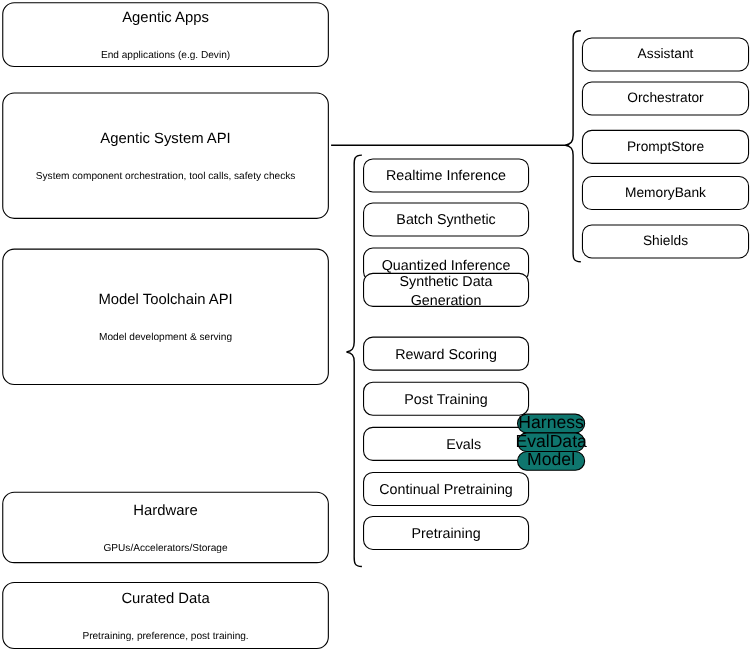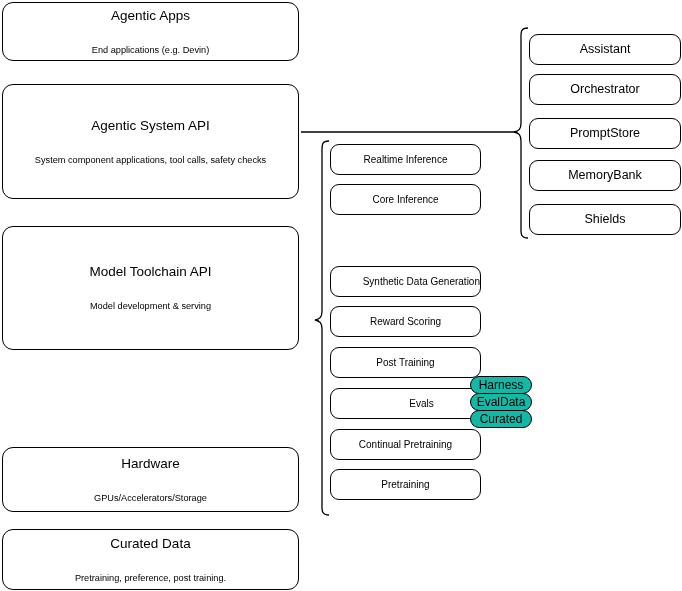--- a/index.html
+++ b/index.html
@@ -50,42 +50,42 @@
     width: 297px;
   }
 
   
   .mid {
     left: 330px;
     width: 151px;
     height: 31px;
     border-radius: 9px;
   }
-  .mid .title { font-size: 10px; }
+  .mid .title { font-size: 13px; }
 
   
   .right {
     left: 529px;
     width: 152px;
     height: 31px;
     border-radius: 9px;
   }
   .right .title { font-size: 12.5px; }
 
   
   .pill {
     position: absolute;
     box-sizing: border-box;
     border: 1.3px solid #000000;
     border-radius: 999px;
-    background: #14b8a6;
+    background: #0f766e;
     display: flex;
     align-items: center;
     justify-content: center;
-    font-size: 12px;
+    font-size: 16px;
     line-height: 1;
     left: 470px;
     width: 62px;
     height: 18px;
     z-index: 5;
   }
 
   
   .svg-layer {
     position: absolute;
@@ -128,21 +128,21 @@
              C 322 510, 321 515, 329 515"></path>
   </svg>
 
   <div class="box layer" style="top:2px;height:59px;">
     <div class="title">Agentic Apps</div>
     <div class="sub">End applications (e.g. Devin)</div>
   </div>
 
   <div class="box layer" style="top:84px;height:115px;">
     <div class="title">Agentic System API</div>
-    <div class="sub">System component applications, tool calls, safety checks</div>
+    <div class="sub">System component orchestration, tool calls, safety checks</div>
   </div>
 
   <div class="box layer" style="top:226px;height:124px;">
     <div class="title">Model Toolchain API</div>
     <div class="sub">Model development &amp; serving</div>
   </div>
 
 
   <div class="box layer" style="top:447px;height:65px;">
     <div class="title">Hardware</div>
@@ -151,23 +151,26 @@
 
   <div class="box layer" style="top:529px;height:61px;">
     <div class="title">Curated Data</div>
     <div class="sub">Pretraining, preference, post training.</div>
   </div>
 
   <div class="box mid" style="top:144px;">
     <div class="title">Realtime Inference</div>
   </div>
   <div class="box mid" style="top:184px;">
-    <div class="title">Core Inference</div>
-  </div>
-  <div class="box mid" style="top:266px;align-items:flex-end;">
+    <div class="title">Batch Synthetic</div>
+  </div>
+  <div class="box mid" style="top:225px;">
+    <div class="title">Quantized Inference</div>
+  </div>
+  <div class="box mid" style="top:248px;align-items:flex-end;">
     <div class="title">Synthetic Data Generation</div>
   </div>
   <div class="box mid" style="top:306px;">
     <div class="title">Reward Scoring</div>
   </div>
   <div class="box mid" style="top:347px;">
     <div class="title">Post Training</div>
   </div>
   <div class="box mid" style="top:388px;padding-left:32px;">
     <div class="title">Evals</div>
@@ -179,21 +182,21 @@
     <div class="title">Pretraining</div>
   </div>
 
   <div class="pill" style="top:376px;">
     <span>Harness</span>
   </div>
   <div class="pill" style="top:393px;">
     <span>EvalData</span>
   </div>
   <div class="pill" style="top:410px;">
-    <span>Curated</span>
+    <span>Model</span>
   </div>
 
   <div class="box right" style="top:34px;">
     <div class="title">Assistant</div>
   </div>
   <div class="box right" style="top:74px;">
     <div class="title">Orchestrator</div>
   </div>
   <div class="box right" style="top:118px;">
     <div class="title">PromptStore</div>

